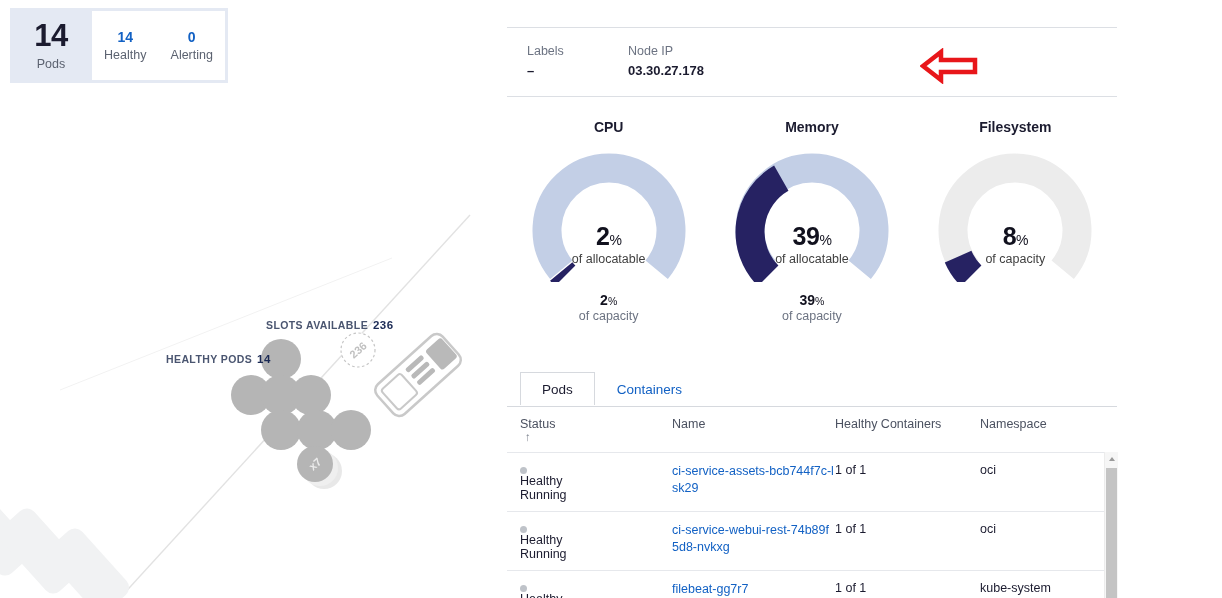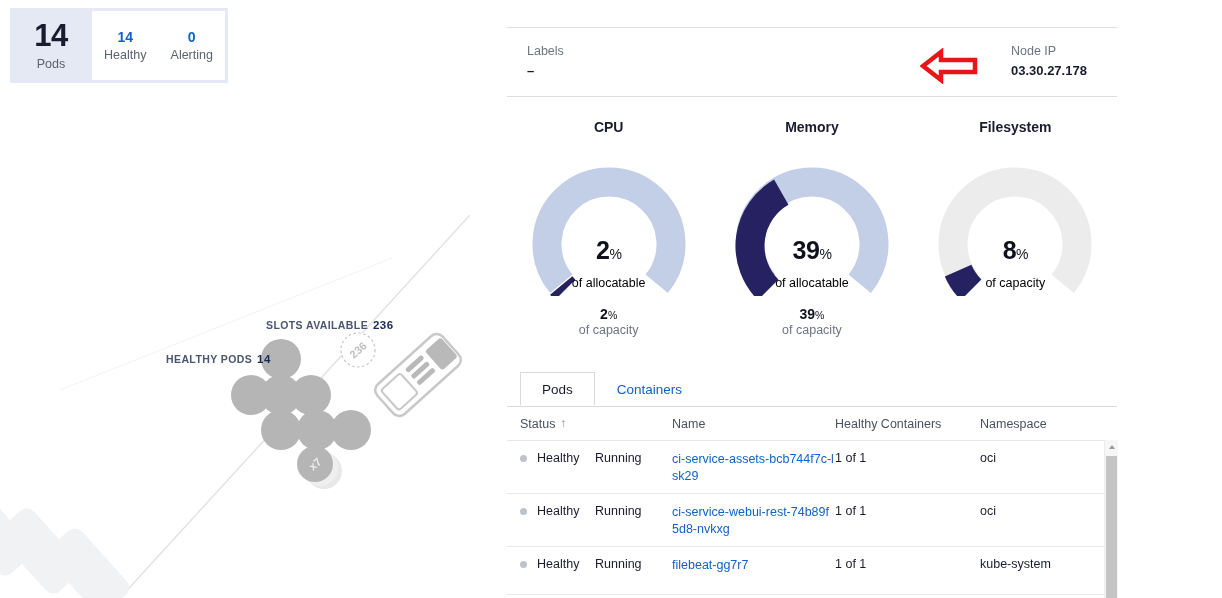--- a/index.html
+++ b/index.html
@@ -33,40 +33,40 @@
   .topo-label{
     position:absolute;font-size:10.5px;font-weight:bold;color:#4a5570;
     letter-spacing:.4px;white-space:nowrap;
   }
   .topo-label .v{color:#1b2a55;font-size:11.5px;margin-left:5px;}
 
   
   .panel{position:absolute;left:507px;top:0;width:610px;height:598px;}
   .rule{height:1px;background:#dcdfe4;width:610px;}
 
-  .info{display:flex;padding:14px 0 15px 20px;justify-content:space-between;}
+  .info{display:flex;padding:14px 0 15px 20px;}
   .info .col{margin-right:0;}
   .info .k{font-size:12.5px;color:#6c7382;line-height:1.5;}
   .info .v{font-size:13px;color:#1b1b2f;font-weight:bold;line-height:1.55;}
   .info .v.link{color:#1261c4;font-weight:bold;}
   .c-labels{width:101px;}
   .c-nodeip{width:106px;}
 
   
   .gauges{display:flex;margin-top:22px;}
   .gauge{flex:1;display:flex;flex-direction:column;align-items:center;}
-  .gauge .title{font-size:14px;font-weight:bold;color:#1b1b2f;margin-bottom:21px;}
+  .gauge .title{font-size:14px;font-weight:bold;color:#1b1b2f;margin-bottom:7px;}
   .gwrap{position:relative;width:180px;height:140px;}
   .gwrap svg{display:block;}
   .gcenter{
     position:absolute;left:0;right:0;top:80px;text-align:center;
   }
   .gcenter .pc{font-size:25px;font-weight:bold;color:#11111e;letter-spacing:-.5px;}
   .gcenter .pc .s{font-size:14px;font-weight:normal;}
-  .gcenter .sub{font-size:12.5px;color:#000000;margin-top:11px;}
+  .gcenter .sub{font-size:12.5px;color:#404040;margin-top:1px;}
   .gfoot{text-align:center;margin-top:10px;}
   .gfoot .pc{font-size:14px;font-weight:bold;color:#11111e;}
   .gfoot .pc .s{font-size:10.5px;font-weight:normal;}
   .gfoot .sub{font-size:12.5px;color:#6c7382;margin-top:1px;}
 
   
   .tabs{position:absolute;left:13px;top:371px;display:flex;align-items:flex-end;}
   .tab{
     padding:9px 21px 8px;font-size:13.5px;background:transparent;border:1px solid transparent;
     border-bottom:none;color:#1261c4;cursor:pointer;position:relative;top:1px;
@@ -75,21 +75,21 @@
     background:#fff;border-color:#d6d9de;color:#1b1b2f;
   }
   .tabs-rule{position:absolute;left:0;top:406px;width:610px;height:1px;background:#d6d9de;}
 
   .table{position:absolute;left:0;top:407px;width:610px;}
   .thead{display:flex;padding:10px 0 9px 13px;}
   .tbody{position:relative;}
   .trow{display:flex;align-items:flex-start;padding:10px 0 9px 13px;border-top:1px solid #e6e8ec;min-height:28px;}
   .th{font-size:12.5px;color:#4b5160;}
   .td{font-size:12.5px;color:#1b1b2f;}
-  .c-status{width:152px;display:flex;align-items:flex-start;}
+  .c-status{width:152px;display:flex;align-items:flex-start;flex-direction:column;}
   .dot{width:7px;height:7px;border-radius:50%;background:#bfc3c9;margin-top:4px;margin-right:10px;flex:none;}
   .c-status .hl{width:58px;}
   .c-name{width:163px;}
   .c-name a{color:#1261c4;text-decoration:none;word-break:break-all;line-height:1.32;display:block;}
   .c-hc{width:145px;}
   .c-ns{width:120px;}
   .sortarrow{color:#7b818d;margin-left:5px;font-size:11.5px;}
 
   
   .sbar{position:absolute;left:597px;top:0;width:13px;height:191px;background:#f6f6f6;border-left:1px solid #ececec;}

